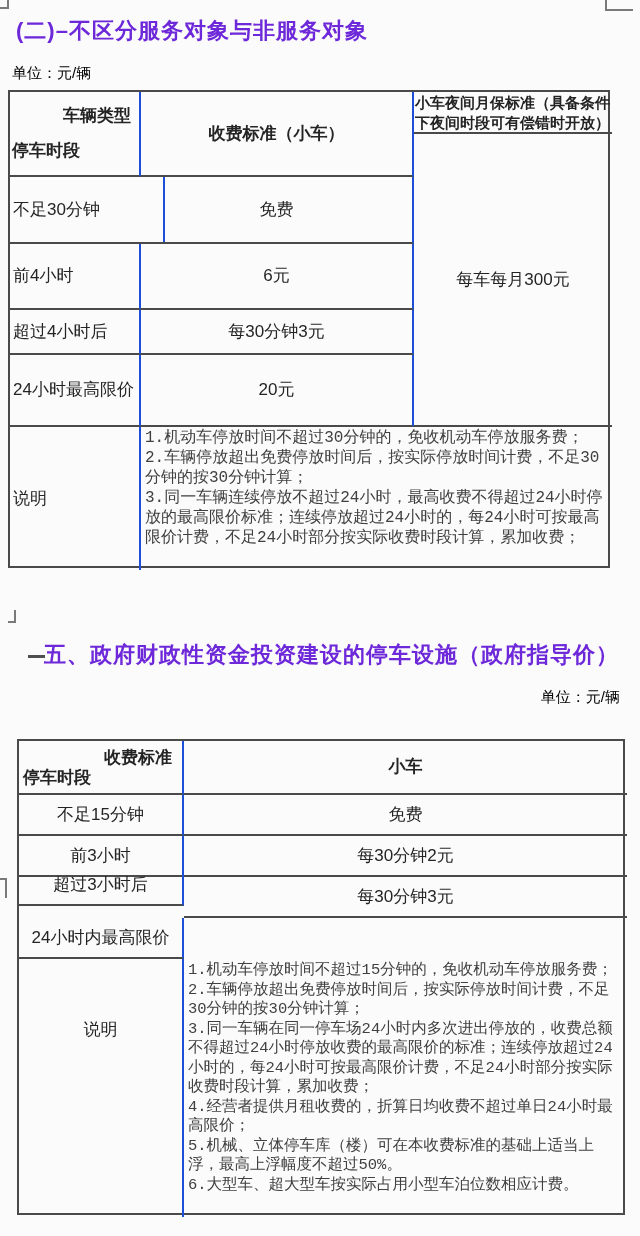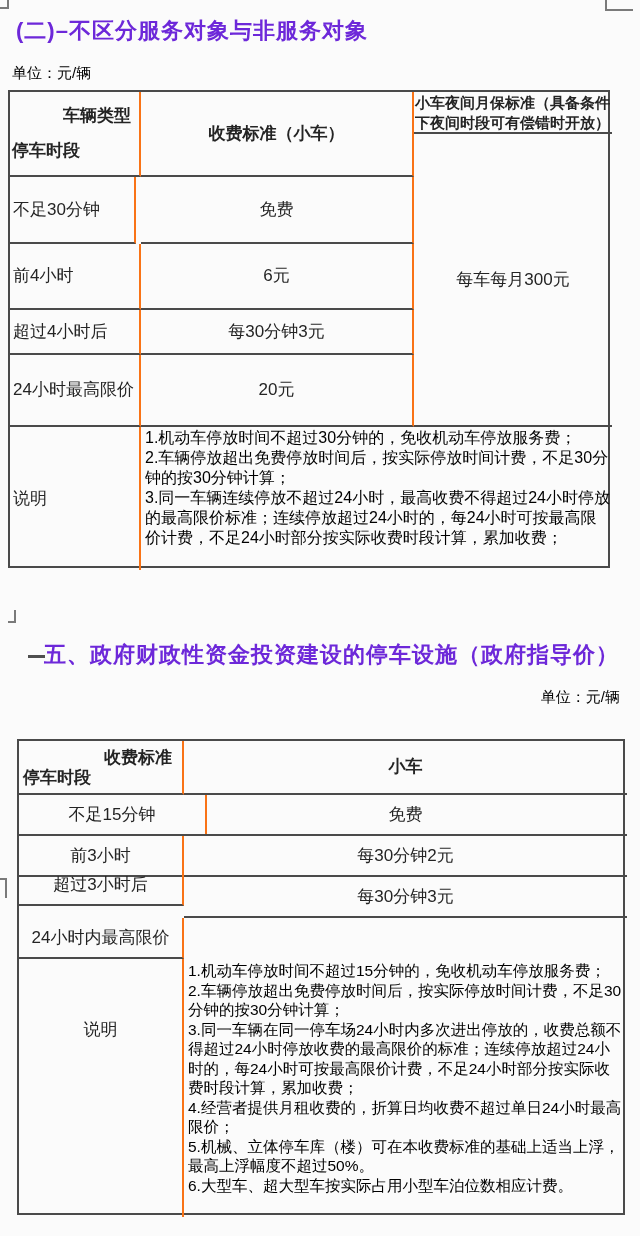--- a/index.html
+++ b/index.html
@@ -4,33 +4,33 @@
 <style>
   html,body{margin:0;padding:0;background:#fbfbfb;}
   .page{
     position:relative;width:640px;height:1236px;background:#fbfbfb;
     font-family:"Liberation Sans","DejaVu Sans",sans-serif;color:#222;overflow:hidden;
   }
   .title{position:absolute;font-size:22px;font-weight:700;color:#6d28d9;letter-spacing:1px;white-space:nowrap;margin:0;}
   .unit{position:absolute;font-size:15px;color:#000000;}
   
   .tbl{position:absolute;border:2px solid #4a4a4a;box-sizing:border-box;background:#fbfbfb;}
-  .cell{position:absolute;box-sizing:border-box;border-right:2px solid #f97316;border-bottom:2px solid #4a4a4a;
+  .cell{position:absolute;box-sizing:border-box;border-right:2px solid #1d4ed8;border-bottom:2px solid #4a4a4a;
         display:flex;align-items:center;justify-content:center;font-size:17px;color:#242424;line-height:1.25;}
   .no-r{border-right:none;}
   .no-b{border-bottom:none;}
   .al{justify-content:flex-start;padding-left:3px;}
   .bold{font-weight:700;}
   .corner{display:block;}
   .corner .c-top{position:absolute;top:13px;right:8px;font-weight:700;}
   .corner .c-bot{position:absolute;bottom:14px;left:2px;font-weight:700;}
   .corner2 .c-top{top:6px;right:10px;}
   .corner2 .c-bot{bottom:5px;left:4px;}
   .nightHead{align-items:flex-start;justify-content:flex-start;font-size:15px;font-weight:700;line-height:1.35;padding:1px 0 0 1px;}
-  .notesCell{display:block;font-size:16px;line-height:1.25;padding:1px 2px 0 4px;color:#000000;}
+  .notesCell{display:block;font-size:16px;line-height:1.25;padding:1px 2px 0 4px;color:#404040;font-family:Liberation Mono, monospace;}
   .notesCell2{font-size:15.5px;line-height:1.26;padding-top:2px;}
   .notes-label-2{padding-top:60px;box-sizing:border-box;}
   
   .mark{position:absolute;box-sizing:border-box;}
   .mark-tl{left:0;top:0;width:9px;height:9px;border-right:2px solid #7a7a7a;border-bottom:2px solid #7a7a7a;}
   .mark-tr{left:605px;top:0;width:28px;height:11px;border-left:2px solid #7a7a7a;border-bottom:2px solid #7a7a7a;}
   .mark-ml{left:8px;top:610px;width:8px;height:13px;border-right:2px solid #7a7a7a;border-bottom:2px solid #7a7a7a;}
   .mark-ll{left:0;top:878px;width:7px;height:20px;border-top:2px solid #7a7a7a;border-right:2px solid #7a7a7a;}
   .dashMark{position:absolute;left:28px;top:655px;width:17px;height:3px;background:#4f4f4f;}
 </style>
@@ -54,21 +54,21 @@
       <span class="c-top">车辆类型</span>
       <span class="c-bot">停车时段</span>
     </div>
 
     <div class="cell bold" style="left:131px;top:0;width:273px;height:85px;">收费标准（小车）</div>
 
     <div class="cell no-r nightHead" style="left:404px;top:0;width:198px;height:42px;">小车夜间月保标准（具备条件下夜间时段可有偿错时开放）</div>
 
     <div class="cell no-r" style="left:404px;top:42px;width:198px;height:293px;">每车每月300元</div>
 
-    <div class="cell al" style="left:0;top:85px;width:126px;height:67px;">不足30分钟</div>
+    <div class="cell al" style="left:0;top:85px;width:155px;height:67px;">不足30分钟</div>
     <div class="cell" style="left:131px;top:85px;width:273px;height:67px;">免费</div>
 
     <div class="cell al" style="left:0;top:152px;width:131px;height:66px;">前4小时</div>
     <div class="cell" style="left:131px;top:152px;width:273px;height:66px;">6元</div>
 
     <div class="cell al" style="left:0;top:218px;width:131px;height:45px;">超过4小时后</div>
     <div class="cell" style="left:131px;top:218px;width:273px;height:45px;">每30分钟3元</div>
 
     <div class="cell al" style="left:0;top:263px;width:131px;height:72px;">24小时最高限价</div>
     <div class="cell" style="left:131px;top:263px;width:273px;height:72px;">20元</div>
@@ -90,21 +90,21 @@
 
   <div class="tbl" style="left:17px;top:739px;width:608px;height:476px;">
 
     <div class="cell corner corner2" style="left:0;top:0;width:165px;height:54px;">
       <span class="c-top">收费标准</span>
       <span class="c-bot">停车时段</span>
     </div>
 
     <div class="cell no-r bold" style="left:165px;top:0;width:443px;height:54px;">小车</div>
 
-    <div class="cell" style="left:0;top:54px;width:188px;height:41px;text-align:right;">不足15分钟</div>
+    <div class="cell" style="left:0;top:54px;width:165px;height:41px;text-align:right;">不足15分钟</div>
     <div class="cell no-r" style="left:165px;top:54px;width:443px;height:41px;">免费</div>
 
     <div class="cell" style="left:0;top:95px;width:165px;height:41px;">前3小时</div>
     <div class="cell no-r" style="left:165px;top:95px;width:443px;height:41px;">每30分钟2元</div>
 
     <div class="cell" style="left:0;top:124px;width:165px;height:41px;">超过3小时后</div>
     <div class="cell no-r" style="left:165px;top:136px;width:443px;height:41px;">每30分钟3元</div>
 
     <div class="cell" style="left:0;top:177px;width:165px;height:41px;">24小时内最高限价</div>
 

